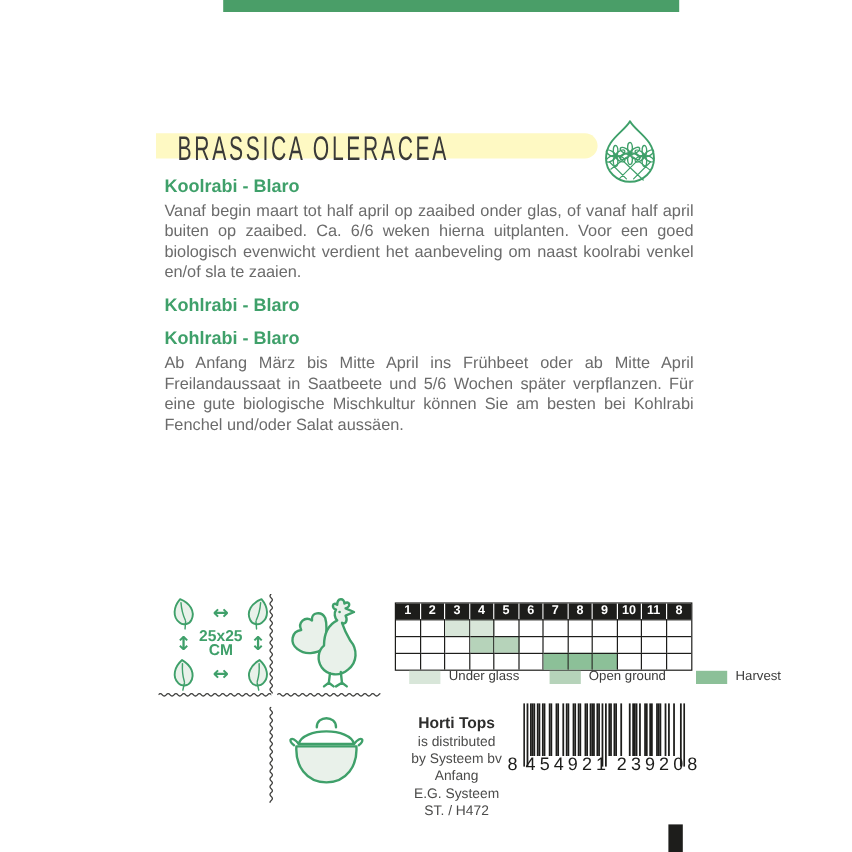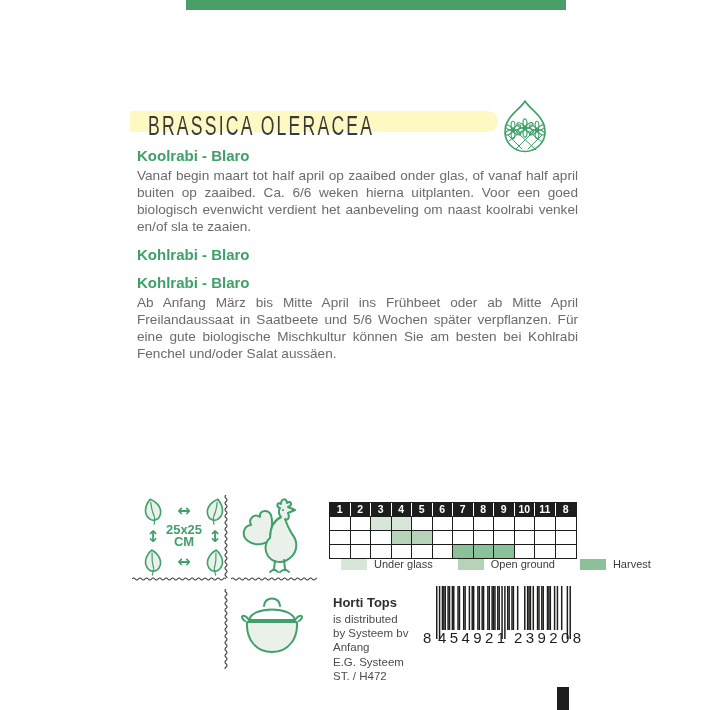--- a/index.html
+++ b/index.html
@@ -43,21 +43,21 @@
   .legend{position:absolute;left:329px;top:558px;display:flex;align-items:center;font-size:11px;color:#3c3c3b;}
   .legend-item{display:flex;align-items:center;margin-right:13px;margin-left:12px;}
   .legend-swatch{display:inline-block;width:26px;height:11px;margin-right:7px;}
   
   .oney{position:absolute;left:141px;top:590px;width:76px;height:76px;}
   .oney-bg{position:absolute;left:11px;top:8px;width:62px;height:62px;border-radius:50%;background:#e9f1ea;}
   .oney-svg{position:absolute;left:0;top:0;}
   .oney-label{position:absolute;left:0;top:23px;width:72px;text-align:center;
               font-size:27px;font-weight:700;color:#3fa06a;}
   .pot{position:absolute;left:232px;top:592px;}
-  .dist{position:absolute;left:333px;top:595px;width:95px;}
+  .dist{position:absolute;left:333px;top:595px;width:95px;text-align:center;}
   .dist-name{font-size:13px;font-weight:700;color:#2e2e2d;margin-bottom:2px;}
   .dist div.line{font-size:11.5px;color:#4b4b4a;line-height:14.2px;}
   
   .barcode{position:absolute;left:423px;top:586px;width:152px;height:78px;}
   #barcode-bars{position:absolute;left:13px;top:0;}
   #barcode-bars rect{fill:#1d1d1b;}
   .bc-digit{position:absolute;top:43px;font-size:15px;color:#1d1d1b;}
   .bc-first{left:0;} .bc-left{left:15px;letter-spacing:3.4px;} .bc-right{left:91px;letter-spacing:3.4px;}
   .reg-mark{position:absolute;left:557px;top:687px;width:12px;height:23px;background:#1d1d1b;}
   .ico{stroke:#3fa06a;fill:#e9f1ea;stroke-width:2;stroke-linejoin:round;stroke-linecap:round;}

